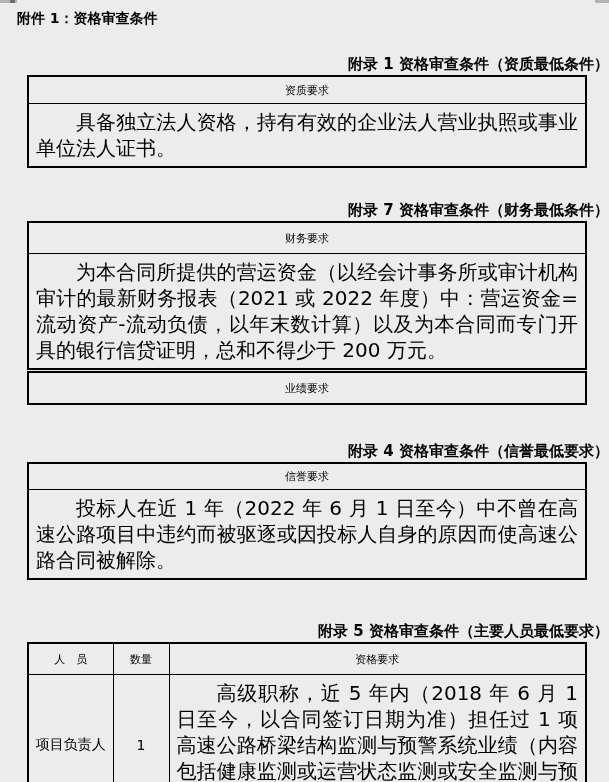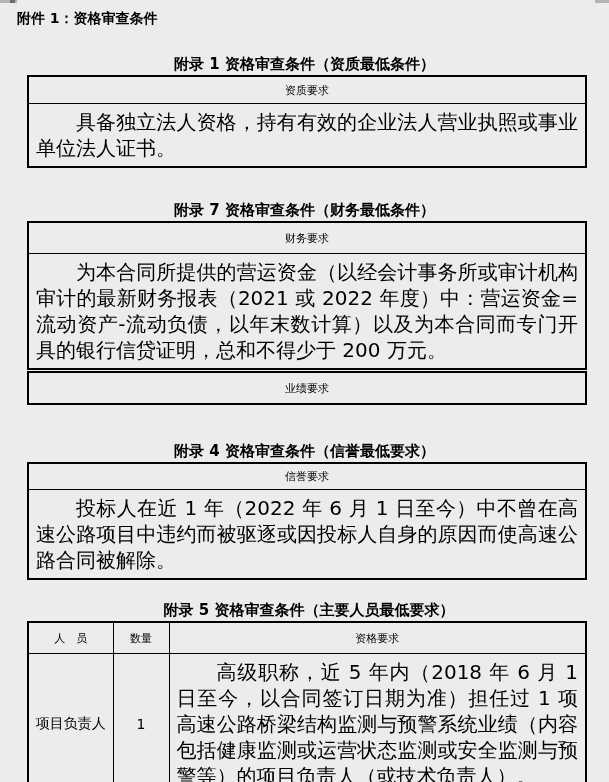--- a/index.html
+++ b/index.html
@@ -30,30 +30,30 @@
     width: 5px; height: 3px;
     background: #6e6e6e;
   }
   .doc-title {
     margin: 9px 0 0 17px;
     font-size: 14px;
     font-weight: bold;
     line-height: 19px;
   }
   .section-heading {
-    text-align: center;
+    text-align: right;
     font-size: 15px;
     font-weight: bold;
     line-height: 19px;
   }
   .s1 .section-heading { margin-top: 27px; }
   .s2 .section-heading { margin-top: 33px; }
   .s3 .section-heading { margin-top: 36px; }
   .s4 .section-heading { margin-top: 37px; }
-  .s5 .section-heading { margin-top: 21px; padding-left: 9px; }
+  .s5 .section-heading { margin-top: 42px; padding-left: 9px; }
   table.req-table {
     border-collapse: collapse;
     table-layout: fixed;
     width: 560px;
     margin: 1px 0 0 27px;
     border: 2px solid #000;
   }
   table.req-table th,
   table.req-table td {
     border: 1px solid #000;

